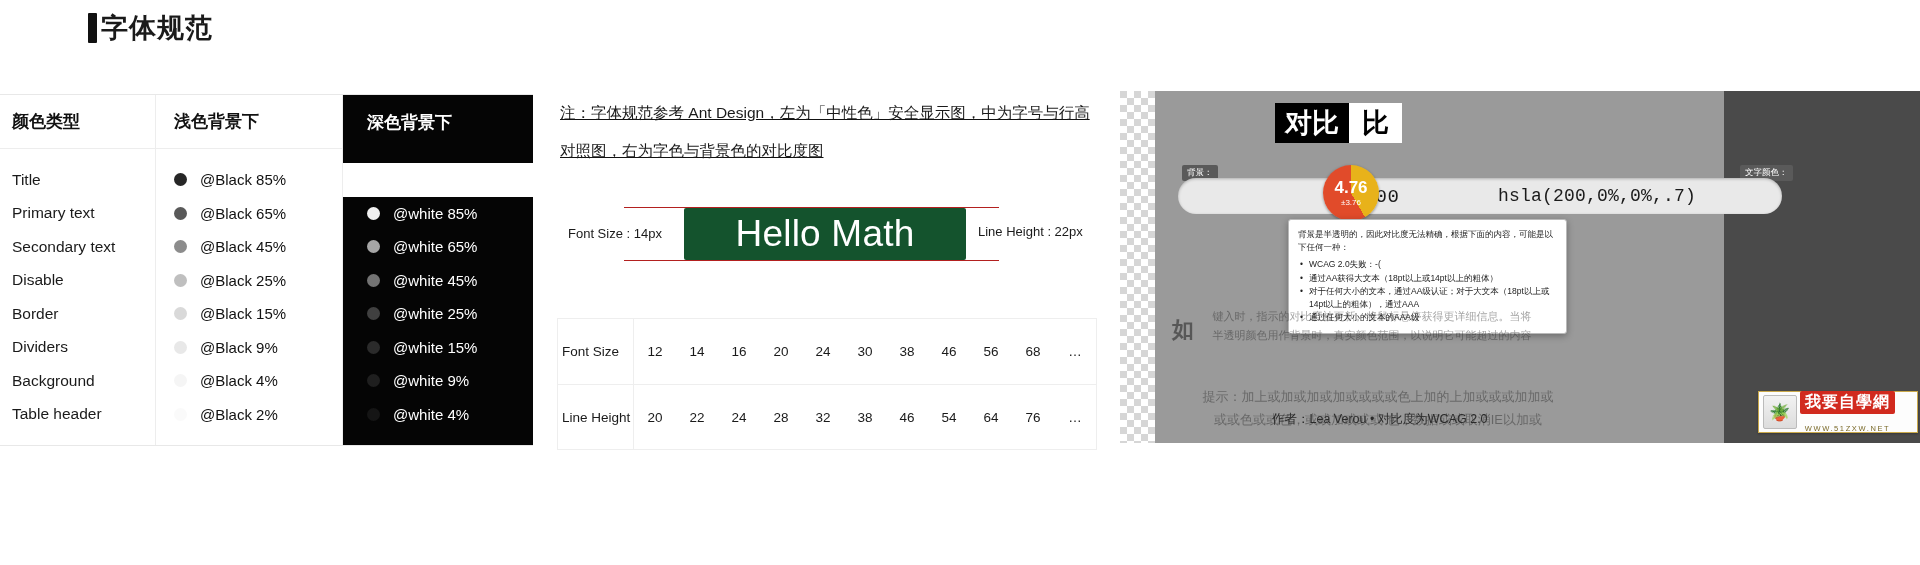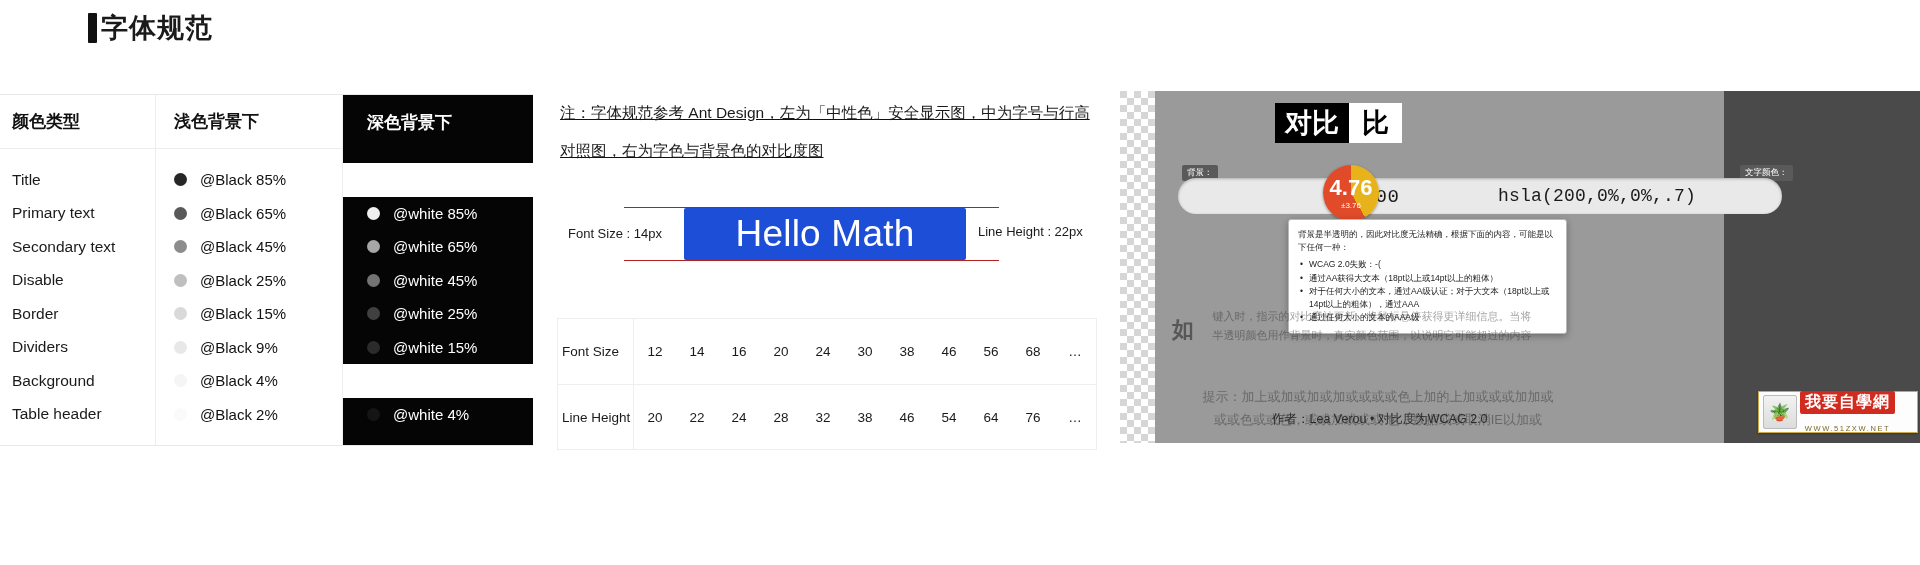--- a/index.html
+++ b/index.html
@@ -61,21 +61,21 @@
     font-size: 15.5px; line-height: 38px; color: #1a1a1a; font-weight: 500;
     width: 540px;
   }
 
   .hello-wrap {
     position: absolute; left: 560px; top: 194px; width: 540px; height: 80px;
   }
   .hello-box {
     position: absolute; left: 124px; top: 14px;
     width: 282px; height: 52px;
-    background: #1d4ed8; border-radius: 2px;
+    background: #14532d; border-radius: 2px;
     display: flex; align-items: center; justify-content: center;
   }
   .hello-box span {
     color: #fff; font-size: 37px; font-weight: 400; letter-spacing: .2px;
   }
   .rl { position: absolute; height: 1px; background: #b3201f; }
   .rl-top    { left: 64px;  top: 13px;  width: 375px; }
   .rl-bottom { left: 64px;  top: 66px;  width: 375px; }
   .fs-label {
     position: absolute; left: 4px; top: 30px;
@@ -170,21 +170,21 @@
   }
 
   .ratio-badge {
     position: absolute; left: 203px; top: 74px;
     width: 56px; height: 56px; border-radius: 50%;
     background: conic-gradient(#e8b21a 0deg 150deg, #e14b2a 150deg 360deg);
     display: flex; flex-direction: column;
     align-items: center; justify-content: center;
     color: #fff; box-shadow: 0 1px 3px rgba(0,0,0,.4);
   }
-  .ratio-main { font-size: 22px; font-weight: 700; line-height: 1; }
+  .ratio-main { font-size: 17px; font-weight: 700; line-height: 1; }
   .ratio-sub  { font-size: 8px; margin-top: 2px; }
 
   .popover {
     position: absolute; left: 168px; top: 128px;
     width: 279px;
     background: #fff; border: 1px solid #b9b9b9; border-radius: 3px;
     box-shadow: 0 2px 7px rgba(0,0,0,.3);
     padding: 8px 9px 9px 9px;
   }
   .popover p {
@@ -330,20 +330,24 @@
           <span class="ct-label">@white 15%</span>
         </div>
       </div>
       <div class="ct-row">
         <div class="ct-cell ct-c1">
           <span class="ct-type">Background</span>
         </div>
         <div class="ct-cell ct-c2">
           <span class="swatch" style="background:#f5f5f5"></span>
           <span class="ct-label">@Black 4%</span>
+        </div>
+        <div class="ct-cell ct-c3">
+          <span class="swatch" style="background:#1f1f1f"></span>
+          <span class="ct-label">@white 9%</span>
         </div>
       </div>
       <div class="ct-row">
         <div class="ct-cell ct-c1">
           <span class="ct-type">Table header</span>
         </div>
         <div class="ct-cell ct-c2">
           <span class="swatch" style="background:#fafafa"></span>
           <span class="ct-label">@Black 2%</span>
         </div>

